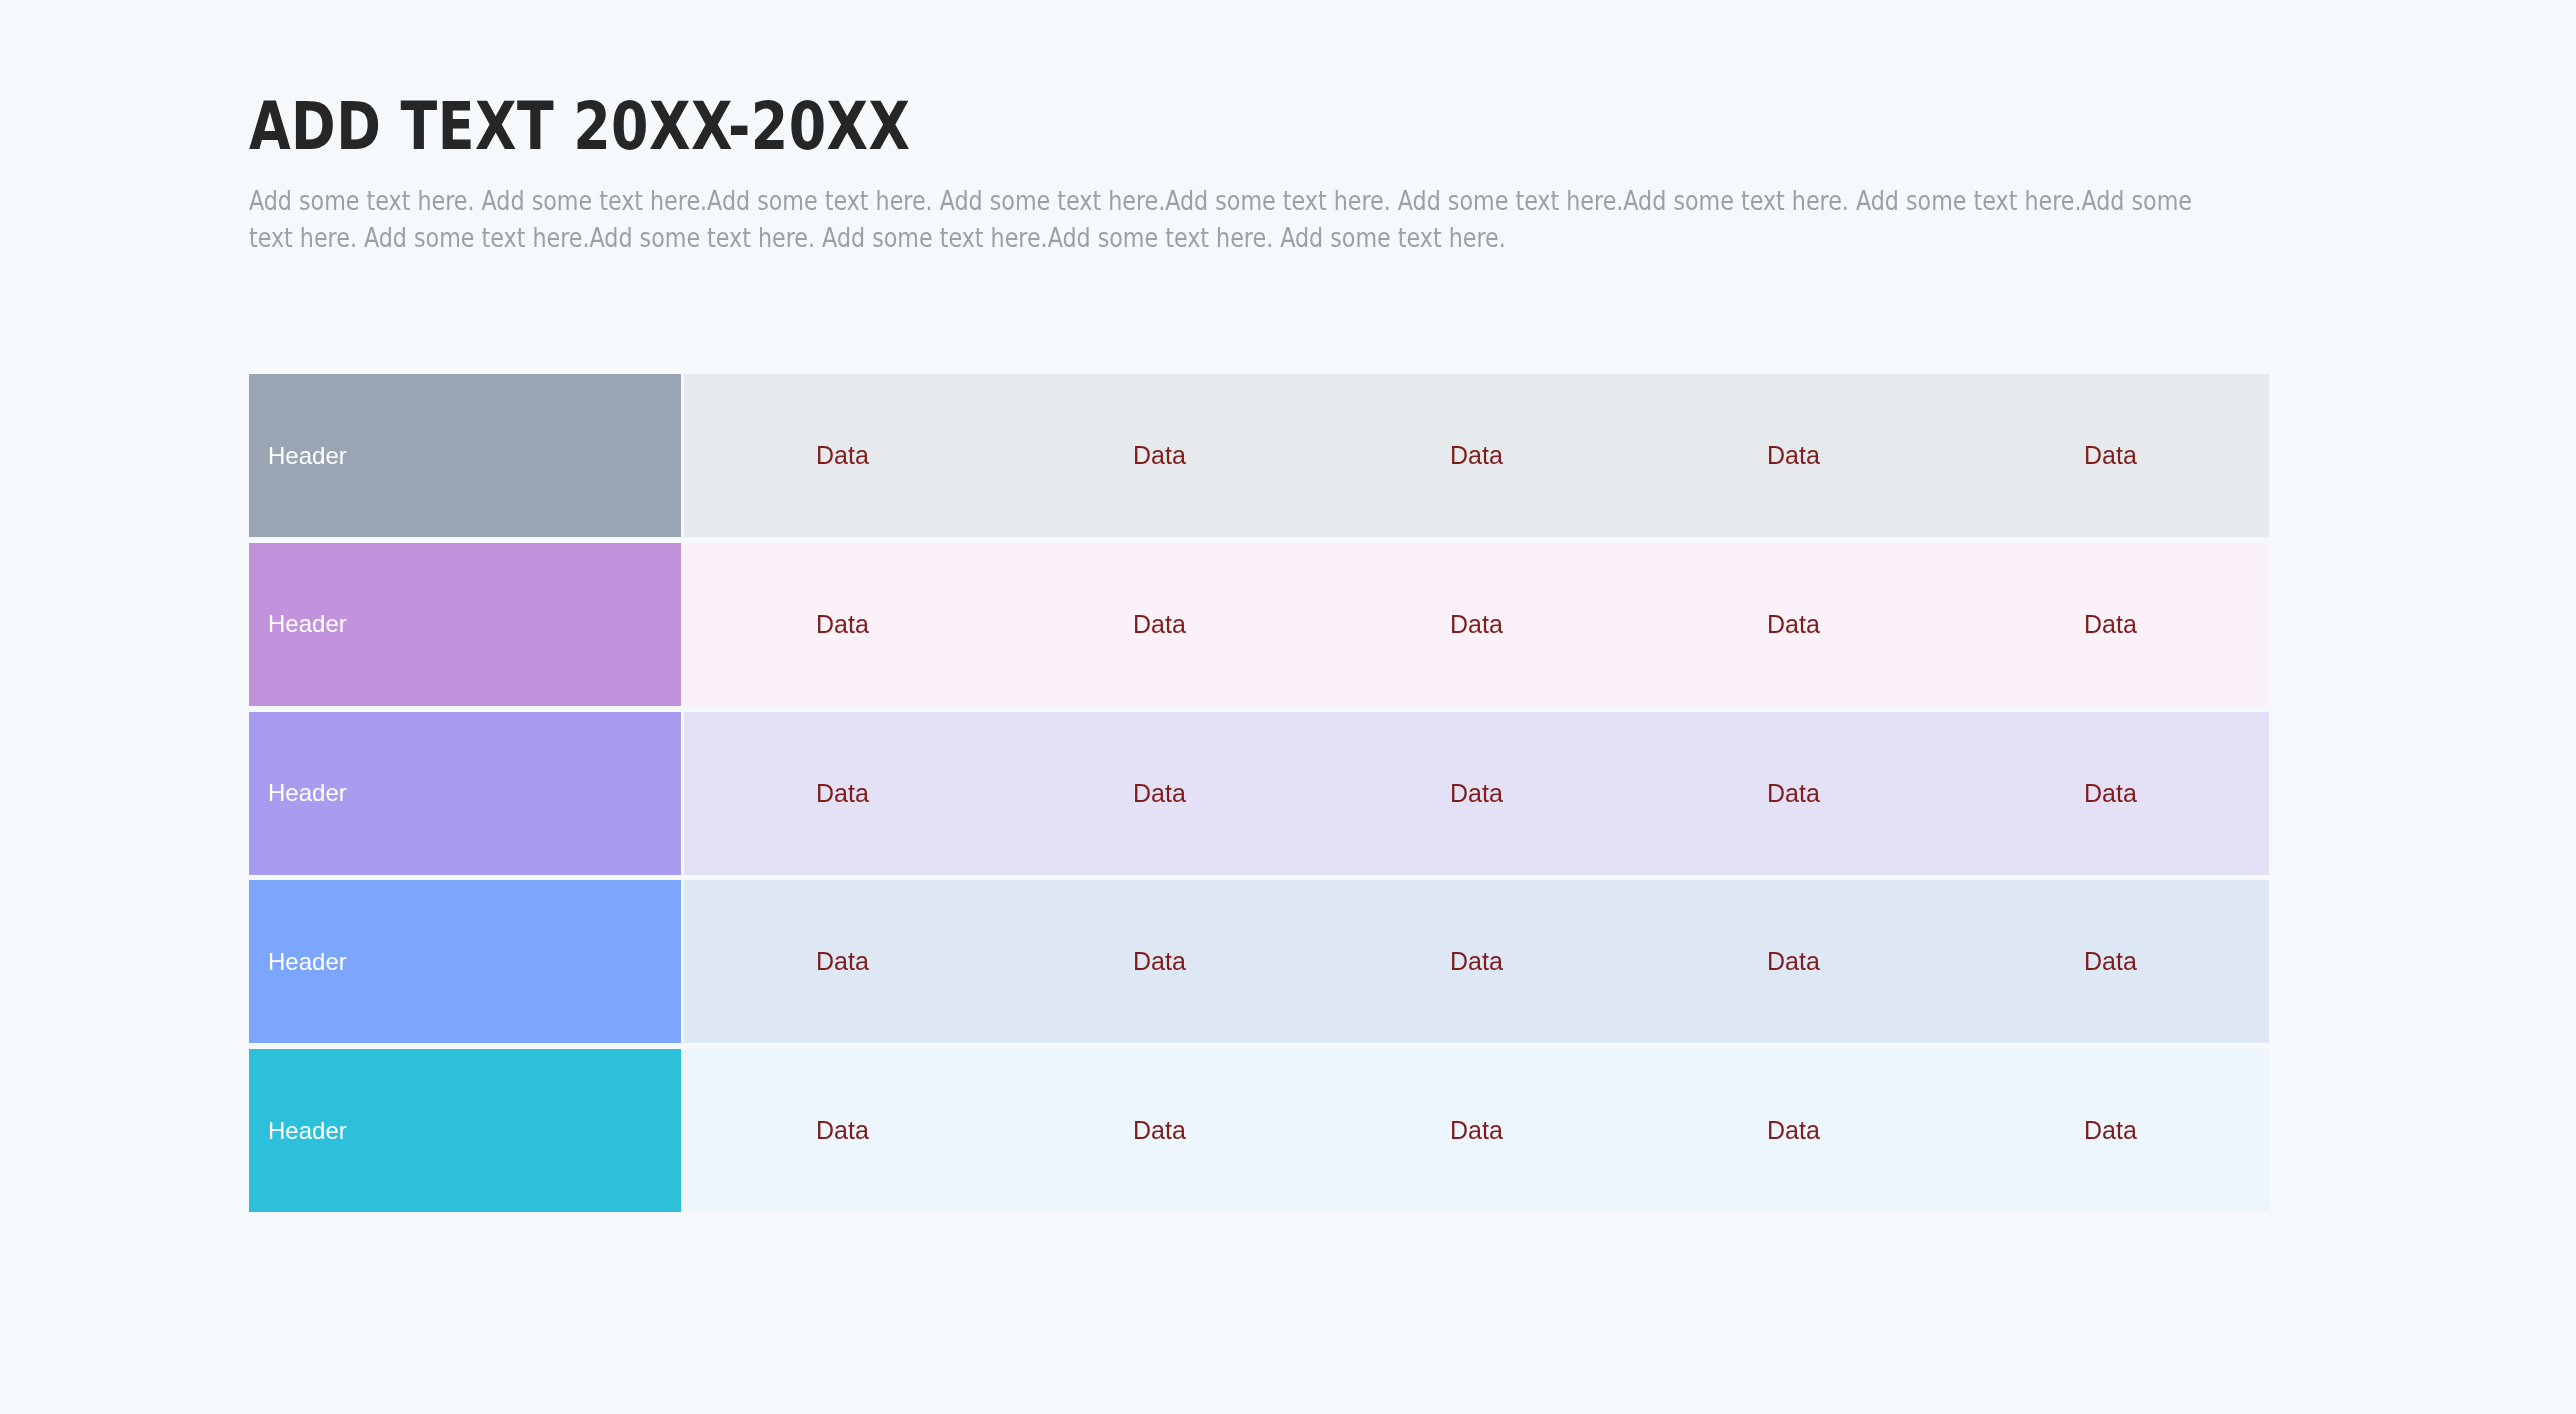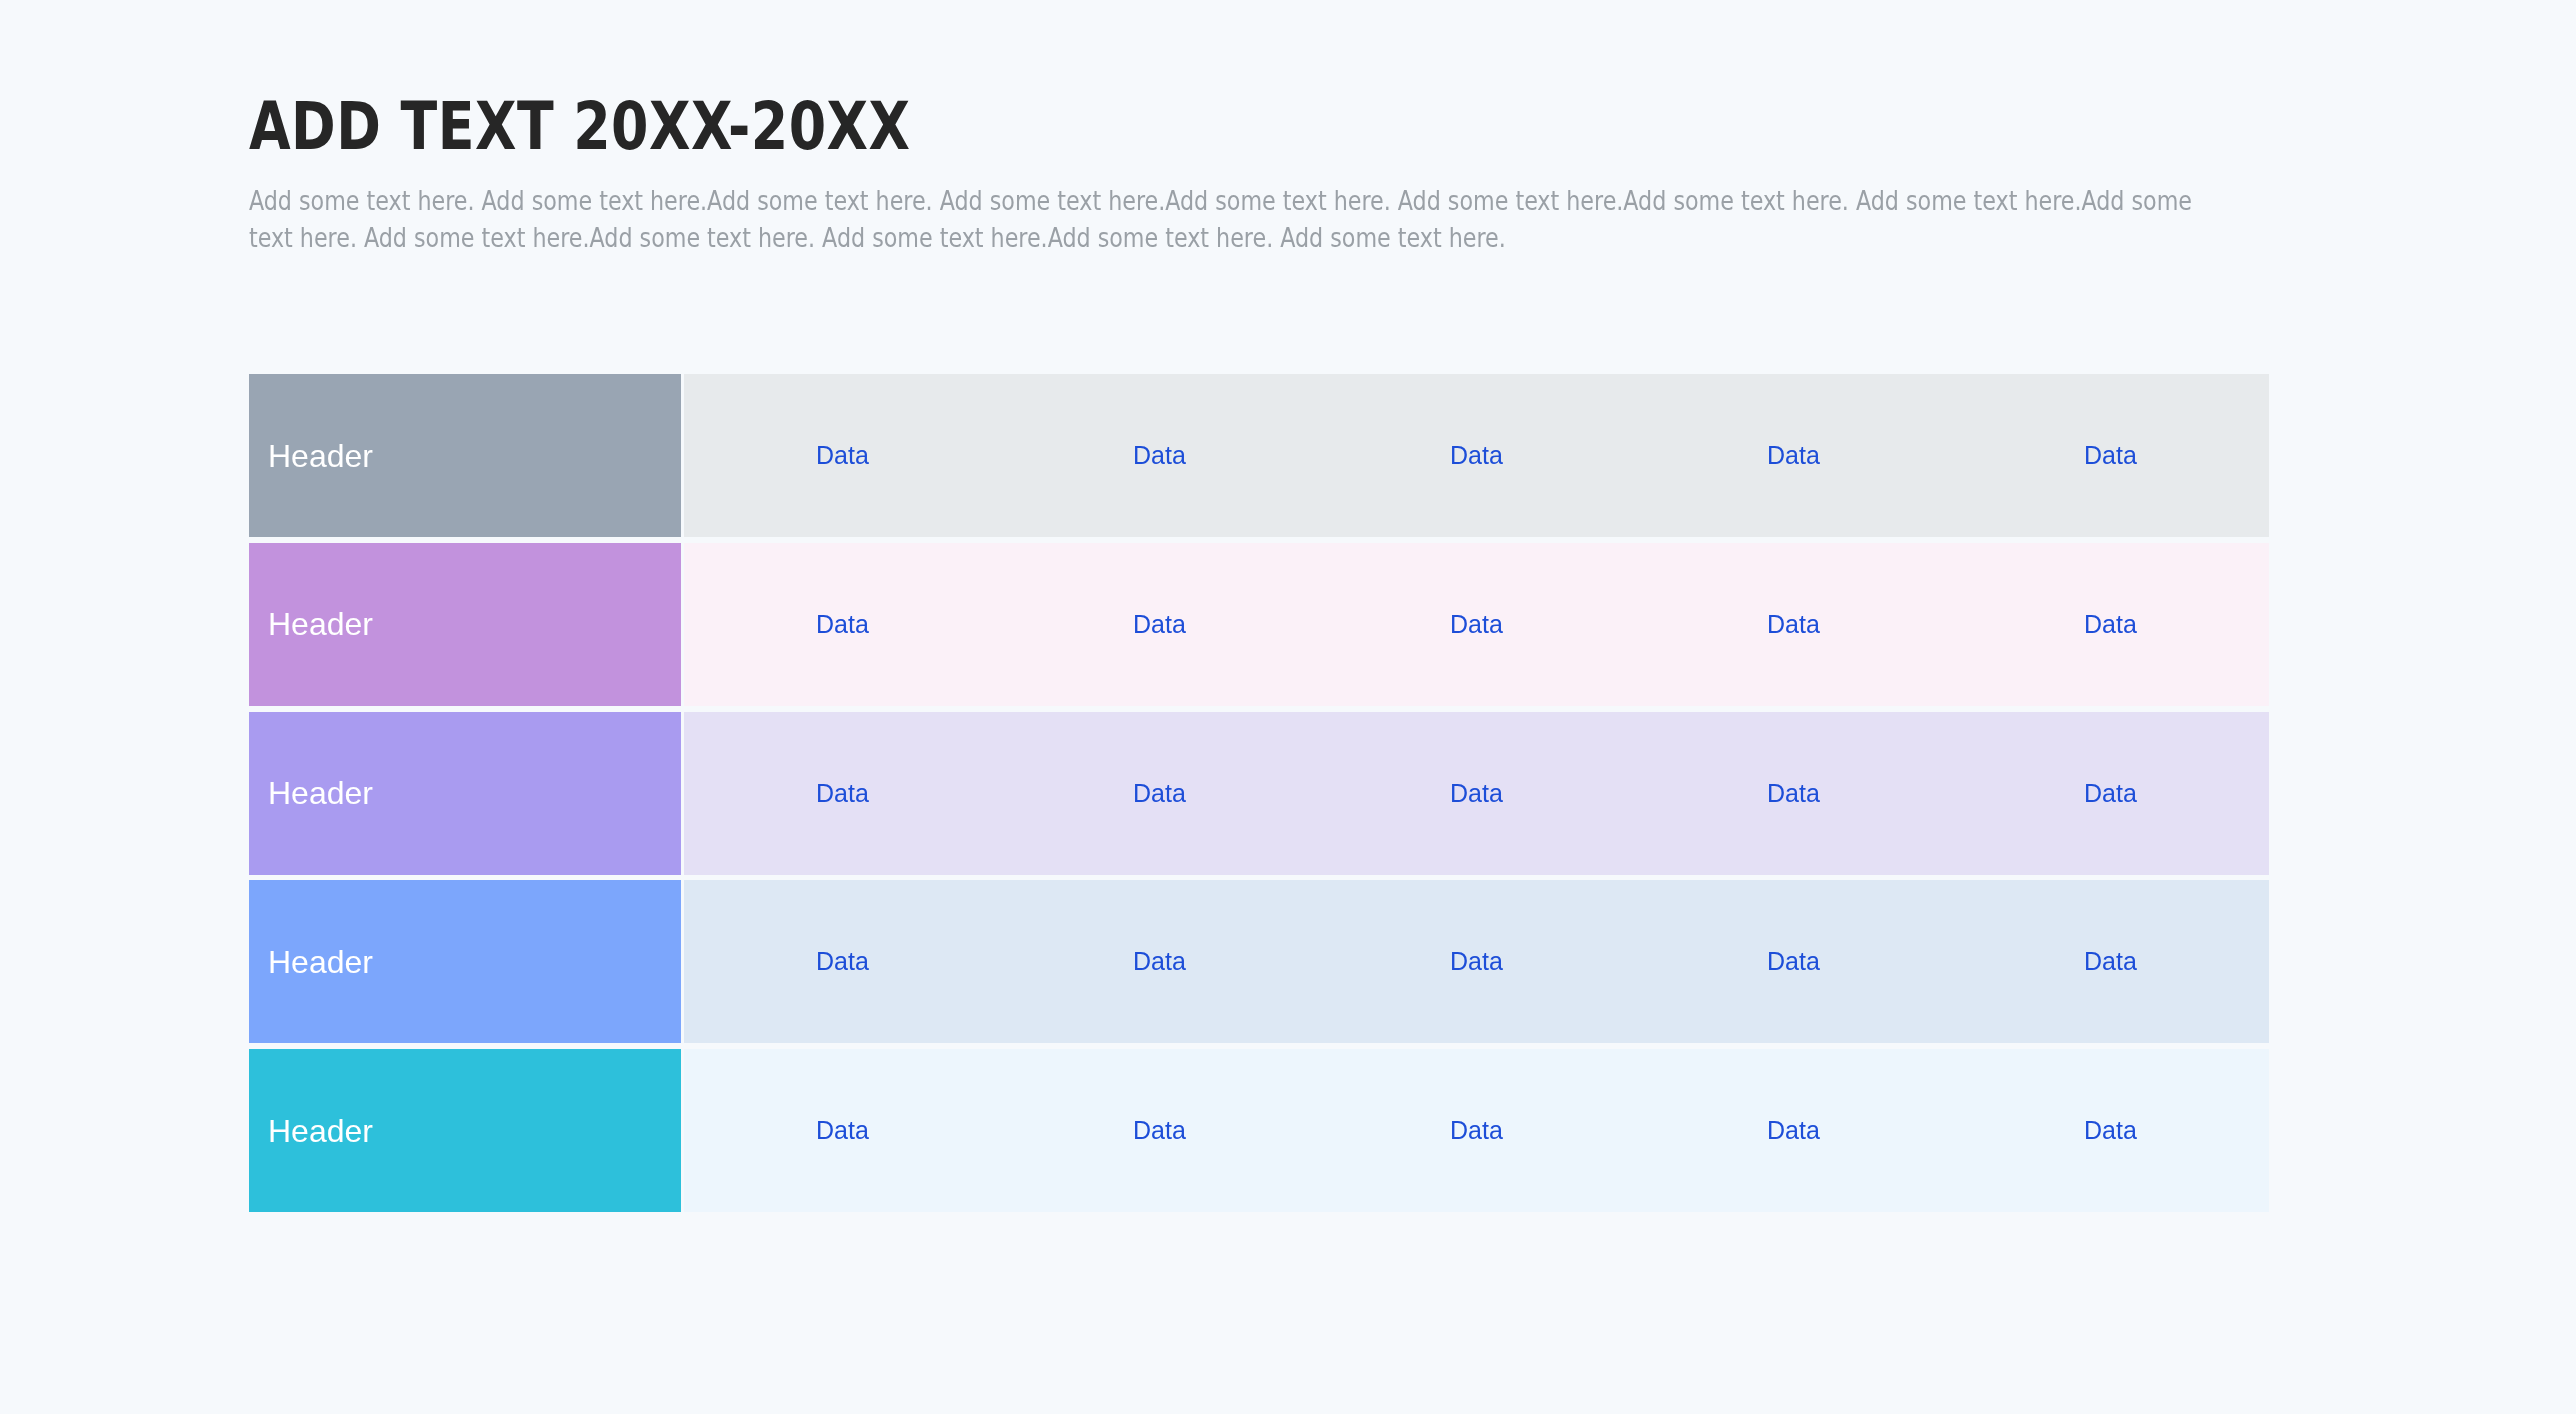--- a/index.html
+++ b/index.html
@@ -73,41 +73,41 @@
     flex: 0 0 432px;
     width: 432px;
     display: flex;
     align-items: center;
     box-sizing: border-box;
     padding-left: 19px;
   }
 
   .row-header-label {
     color: #ffffff;
-    font-size: 32px;
+    font-size: 24px;
     font-family: "Liberation Sans", sans-serif;
     line-height: 1;
   }
 
   .row-gap {
     flex: 0 0 2.9px;
     background: #f6f9fc;
   }
 
   .row-data {
     flex: 1 1 auto;
     display: flex;
     align-items: center;
   }
 
   .data-cell {
     flex: 1 1 0;
     text-align: center;
     font-size: 25px;
-    color: #1d4ed8;
+    color: #7f1d1d;
     font-family: "Liberation Sans", sans-serif;
     line-height: 1;
   }
   .data-cell.first { text-align: center; }
 </style>
 </head>
 <body style="background-color: rgb(246, 249, 252);">
 
 <div class="slide" style="background-color: rgb(246, 249, 252);">
 

